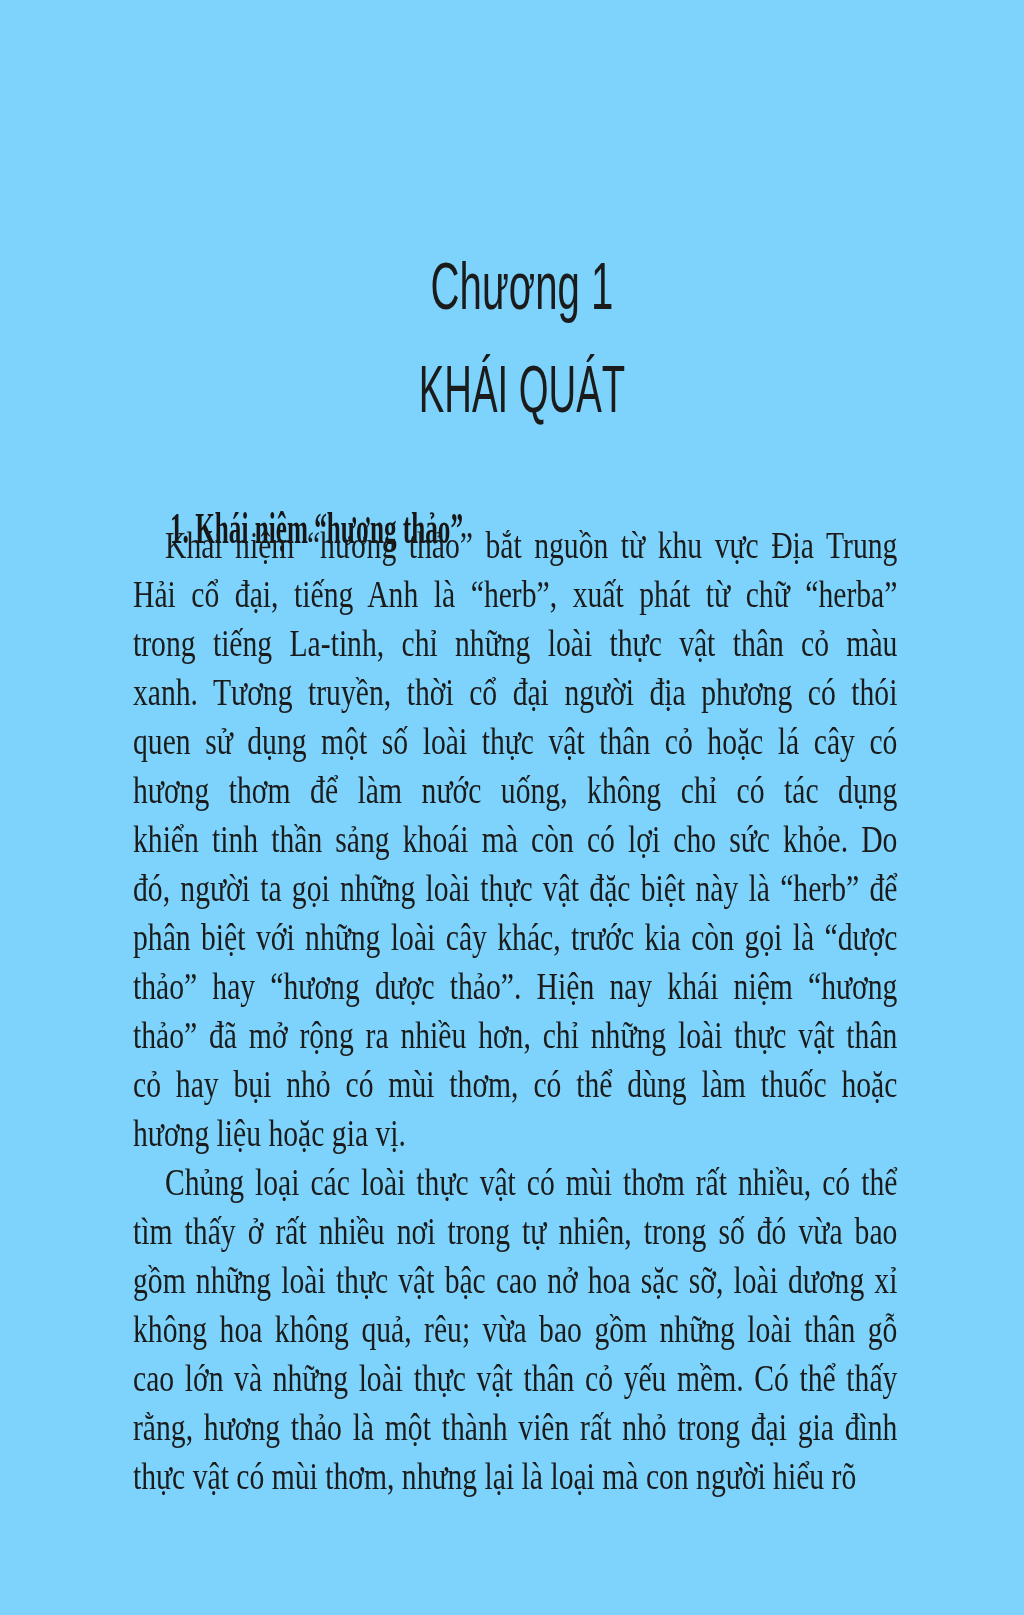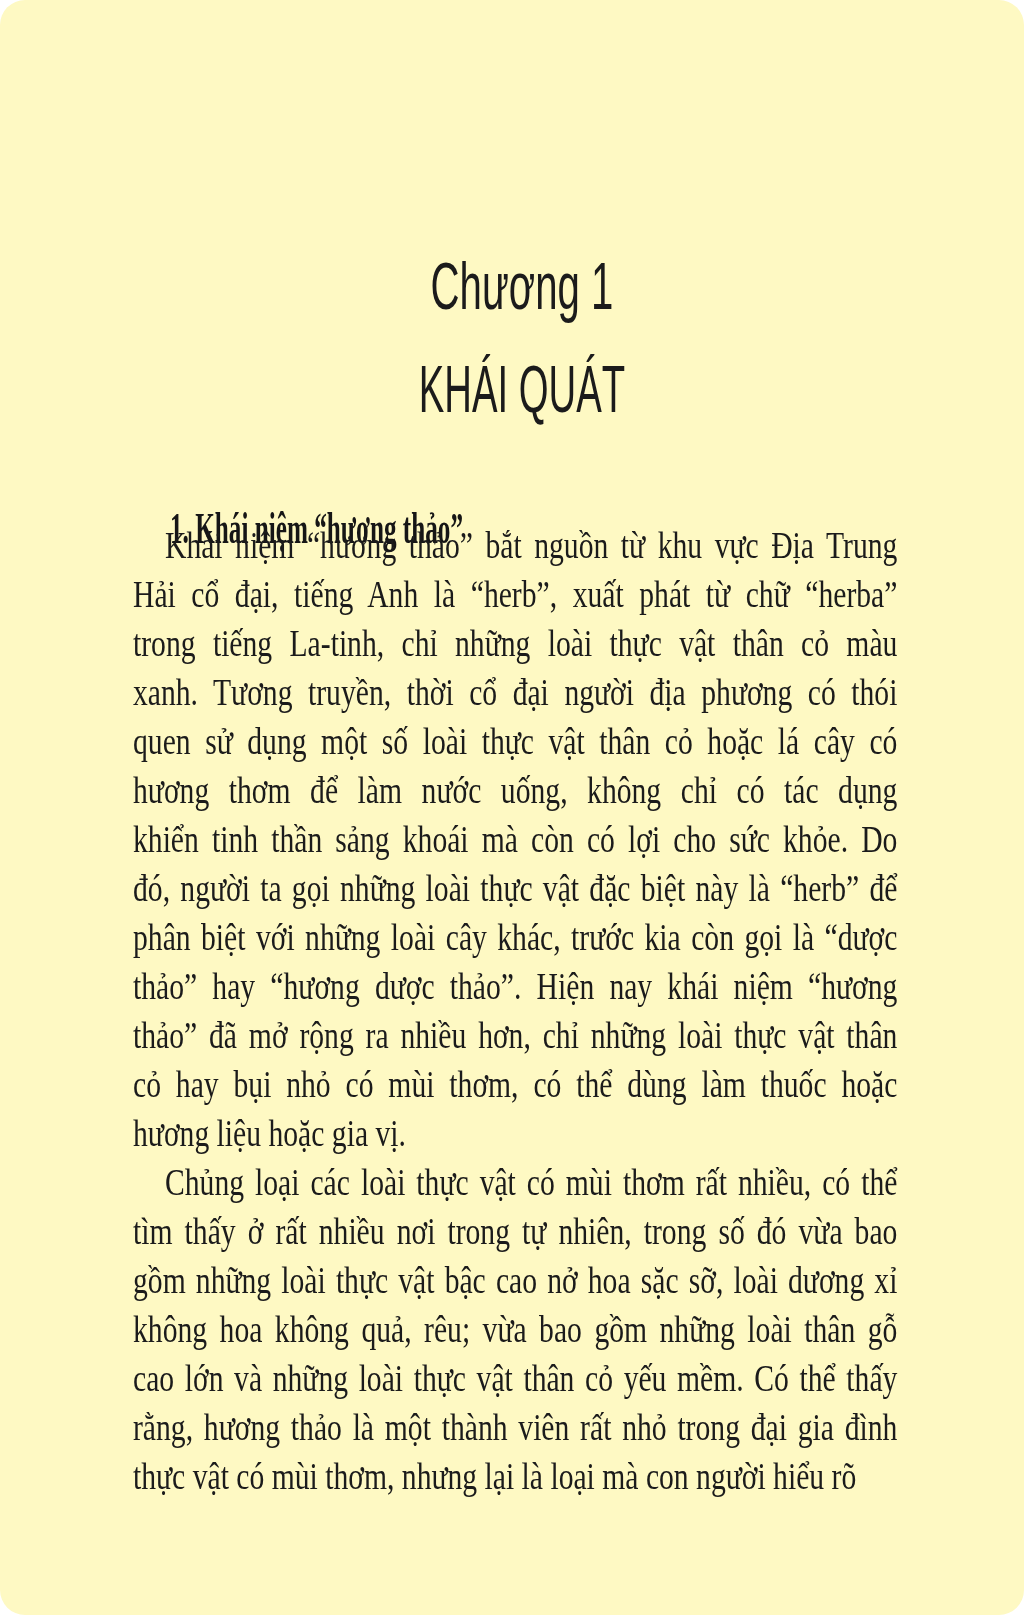--- a/index.html
+++ b/index.html
@@ -7,23 +7,22 @@
     width: 1024px;
     height: 1615px;
     background: #ffffff;
     position: relative;
     overflow: hidden;
     font-family: "Liberation Serif", serif;
   }
   .page {
     position: absolute;
     inset: 0;
-    background: #fef9c3;
+    background: #7dd3fc;
     color: #1b1b1b;
-    border-radius: 25px;
   }
   
   .chapter-label {
     position: absolute;
     top: 252px;
     left: 10px;
     width: 1024px;
     text-align: center;
     font-family: "Liberation Sans", sans-serif;
     font-size: 67px;

